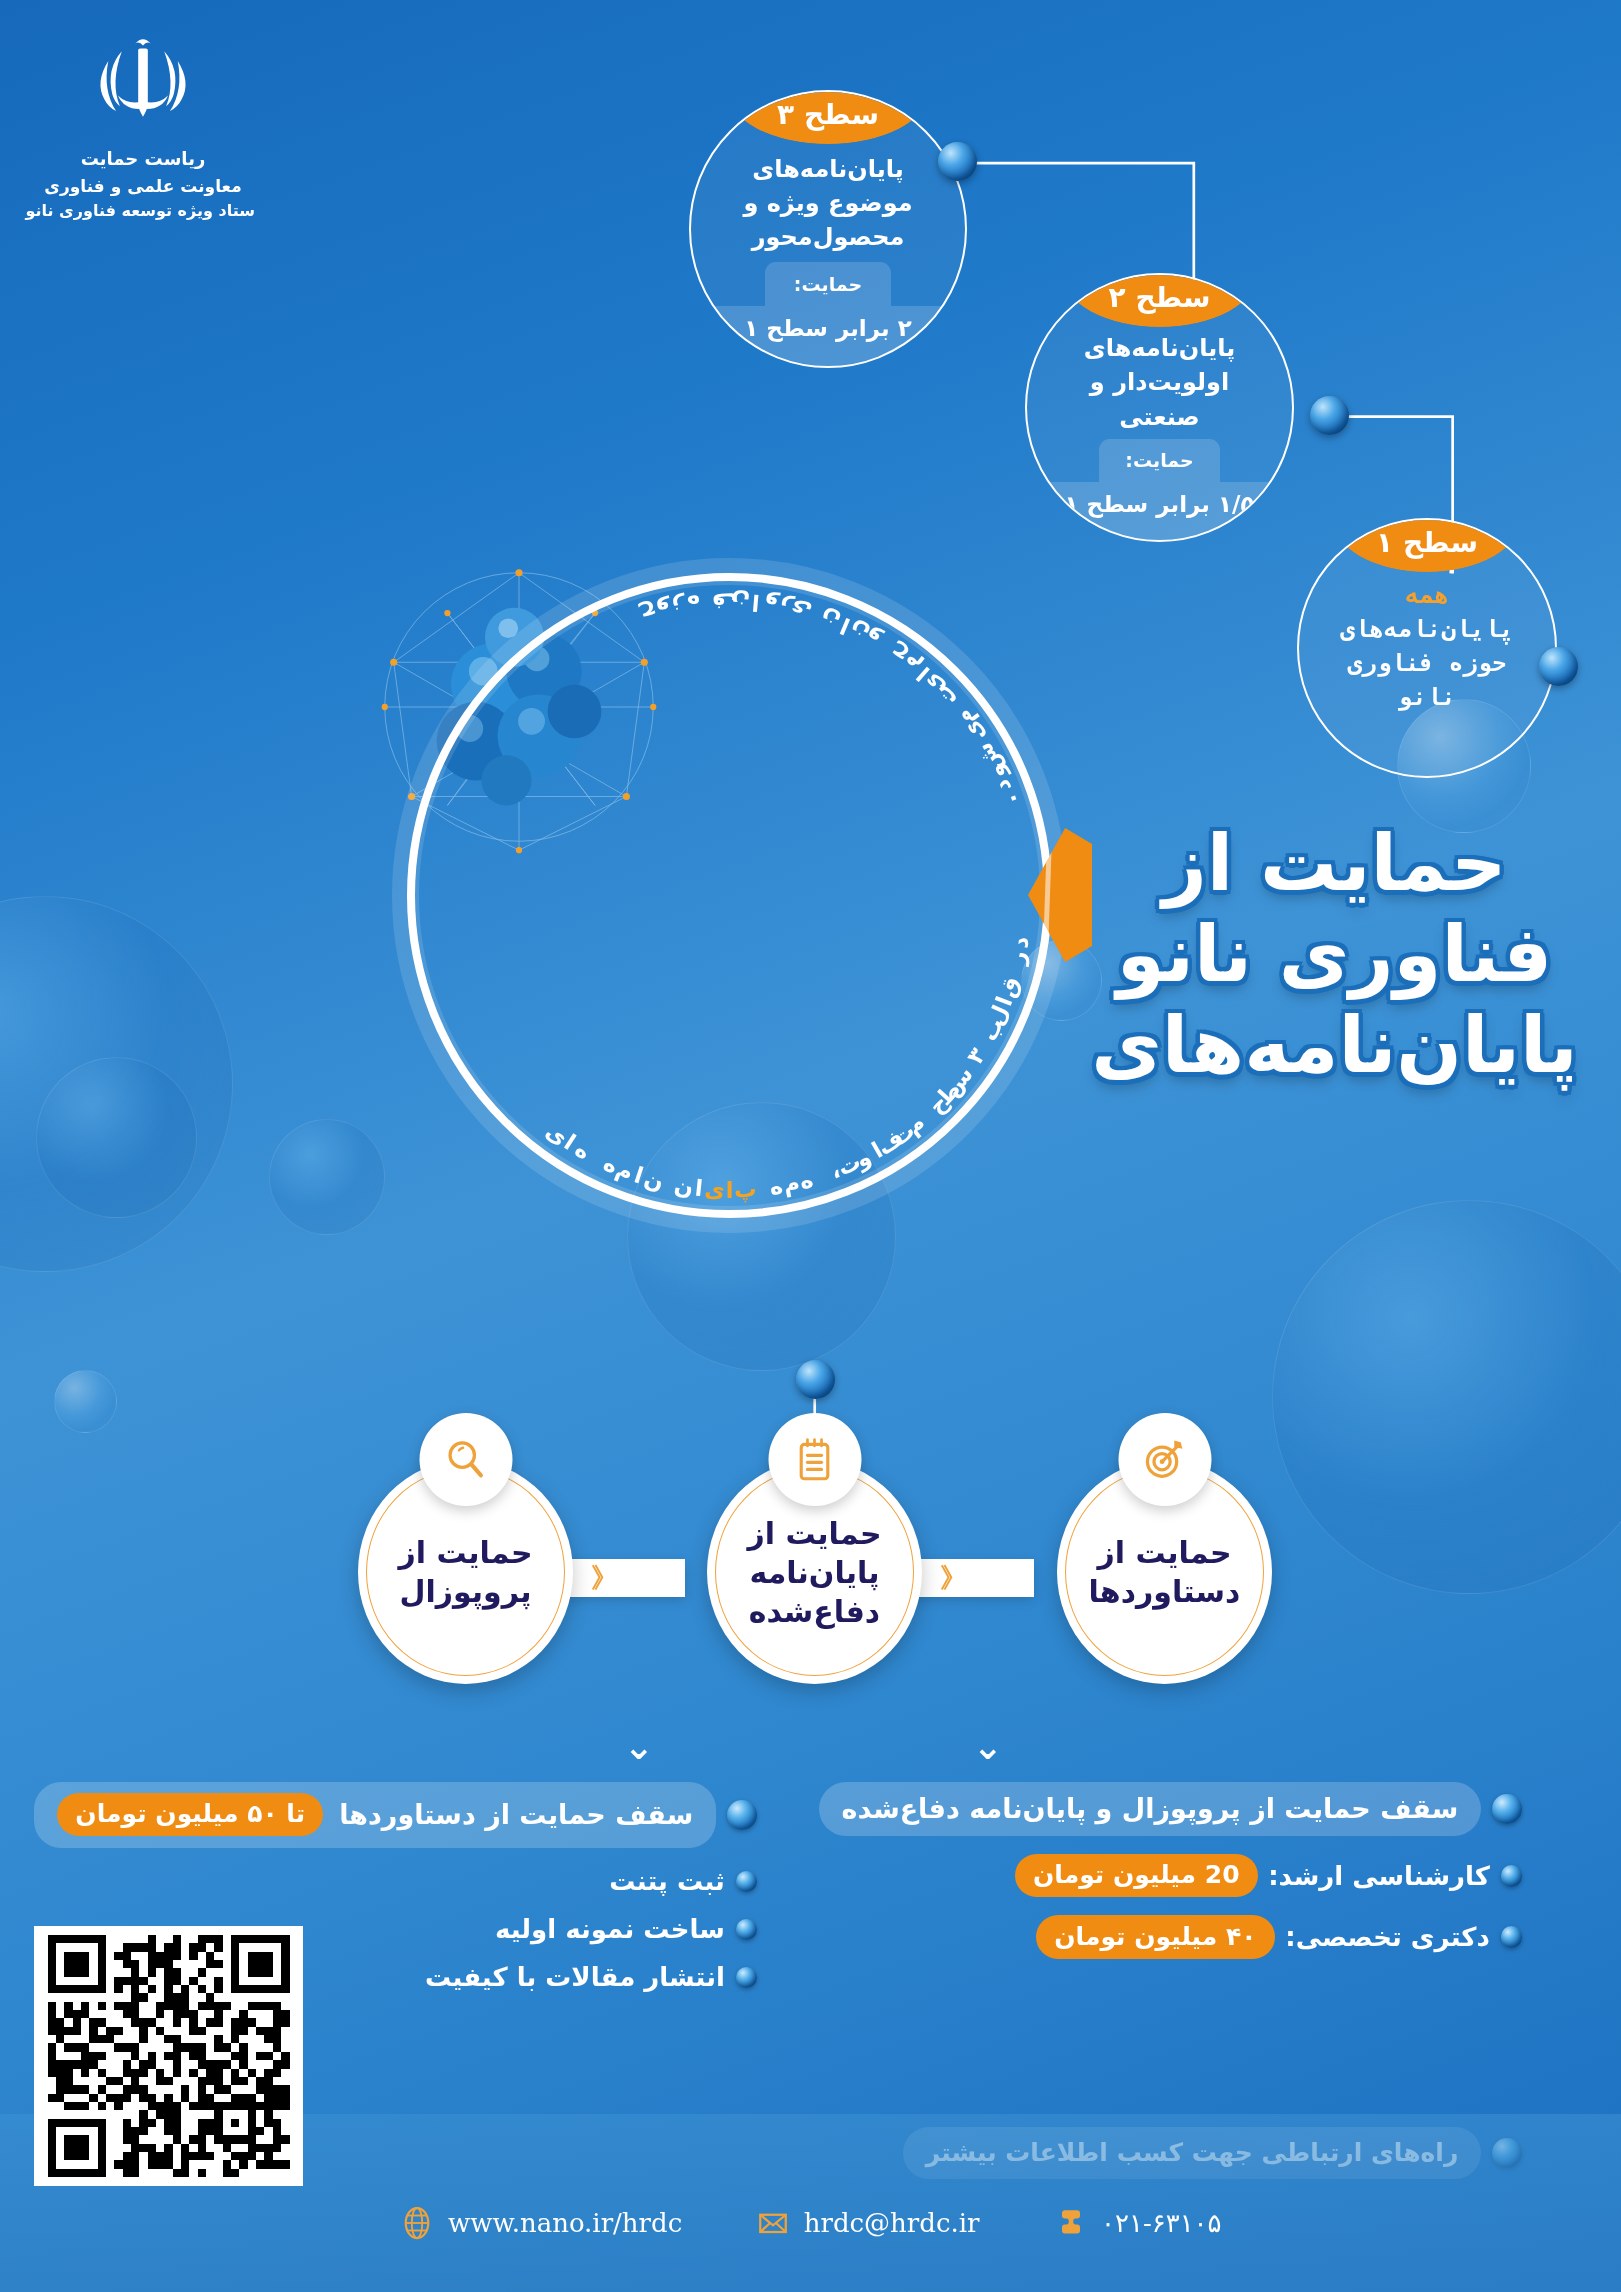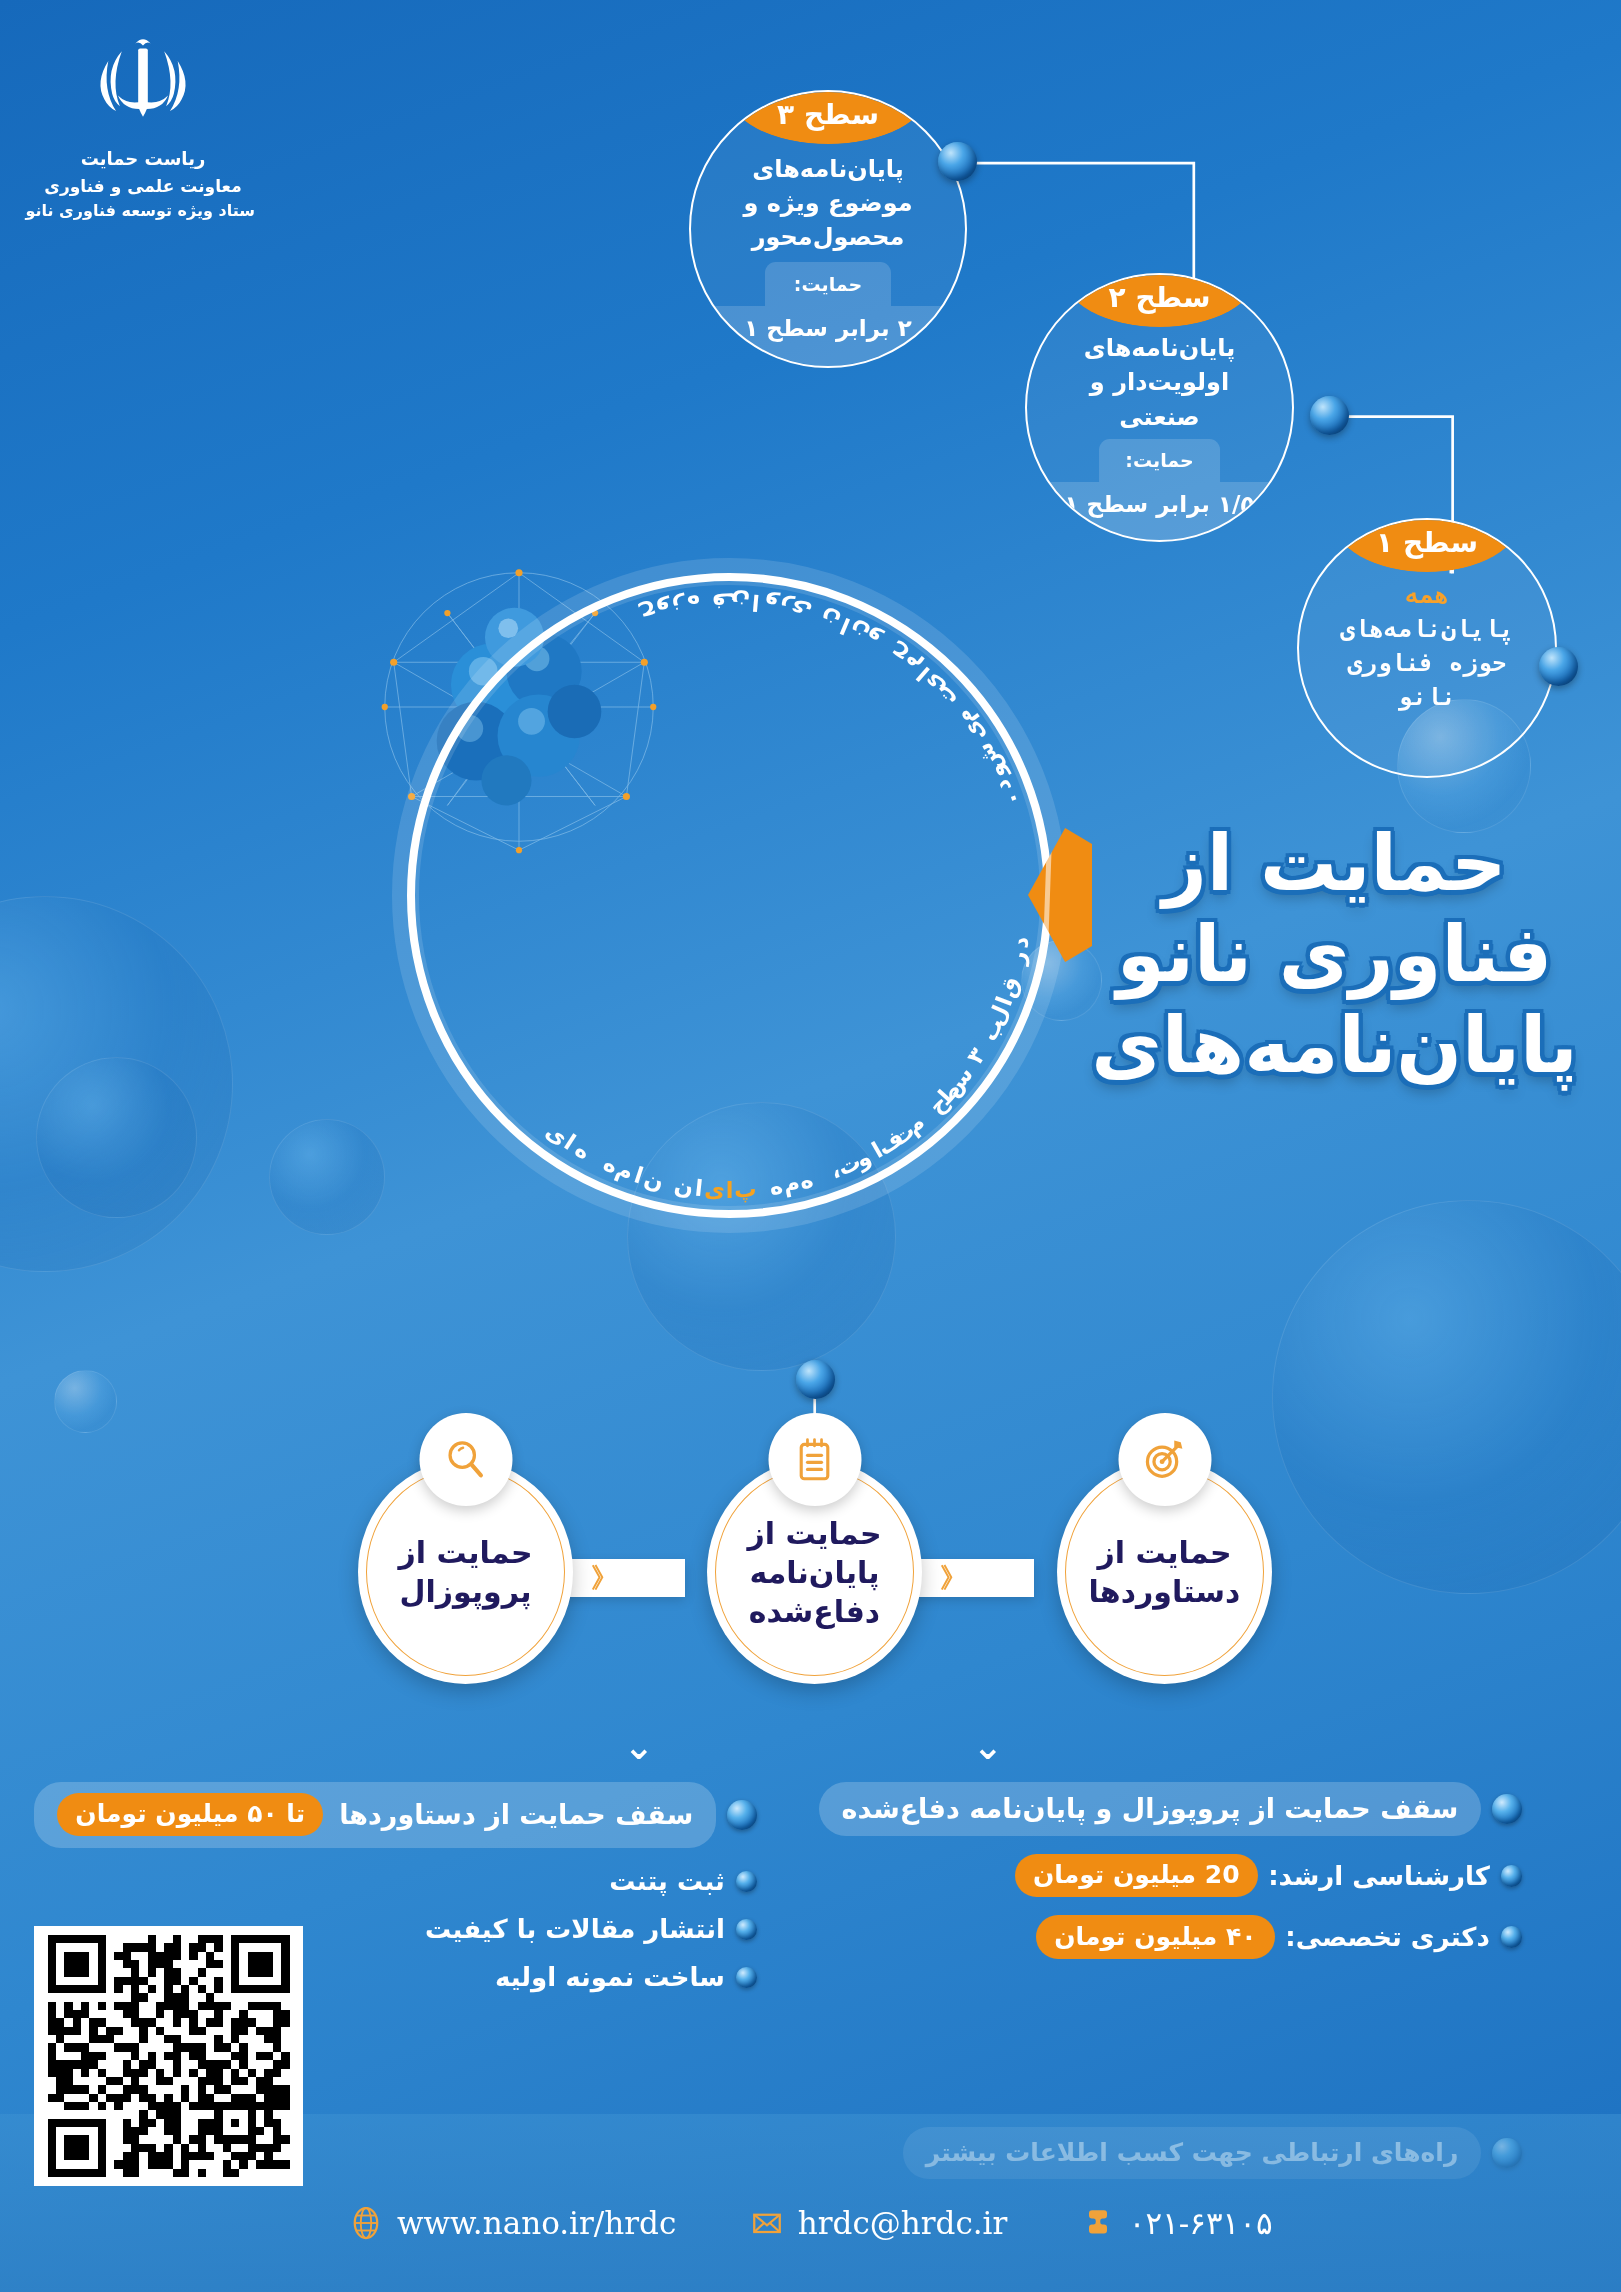--- a/index.html
+++ b/index.html
@@ -234,21 +234,21 @@
     display: flex; align-items: center;
   }
   .contact-hdr .hdr-bar { background: rgba(255,255,255,0.18); font-size: 25px; }
   .contacts {
     position: absolute; left: 0; right: 0; top: 2205px;
     display: flex; align-items: center; justify-content: center; gap: 73px;
     direction: ltr;
   }
   .contact {
     display: flex; align-items: center; gap: 12.5px;
-    color: #ffffff; font-size: 31px; font-family: "DejaVu Serif", "Liberation Serif", serif;
+    color: #ffffff; font-size: 26px; font-family: "DejaVu Serif", "Liberation Serif", serif;
   }
   .contact .ico { width: 36px; height: 36px; display: block; }
 
   
   .qr {
     position: absolute; left: 34px; bottom: 107px;
     width: 269px; height: 260px; background: #ffffff; padding: 9px;
   }
   .qr svg { display: block; width: 100%; height: 100%; }
 </style>
@@ -521,25 +521,25 @@
           <span>سقف حمایت از دستاوردها</span>
           <span class="amt-pill" style="margin-right:16px;">تا ۵۰ میلیون تومان</span>
         </div>
       </div>
       <div class="line-row">
         <div class="bullet-ball sm"></div>
         <span class="lbl">ثبت پتنت</span>
       </div>
       <div class="line-row">
         <div class="bullet-ball sm"></div>
-        <span class="lbl">انتشار مقالات با کیفیت</span>
+        <span class="lbl">ساخت نمونه اولیه</span>
       </div>
       <div class="line-row">
         <div class="bullet-ball sm"></div>
-        <span class="lbl">ساخت نمونه اولیه</span>
+        <span class="lbl">انتشار مقالات با کیفیت</span>
       </div>
     </div>
   </div>
 
   <div class="contact-hdr">
     <div class="bullet-ball"></div>
     <div class="hdr-bar">راه‌های ارتباطی جهت کسب اطلاعات بیشتر</div>
   </div>
 
   <div class="footer-bg"></div>

